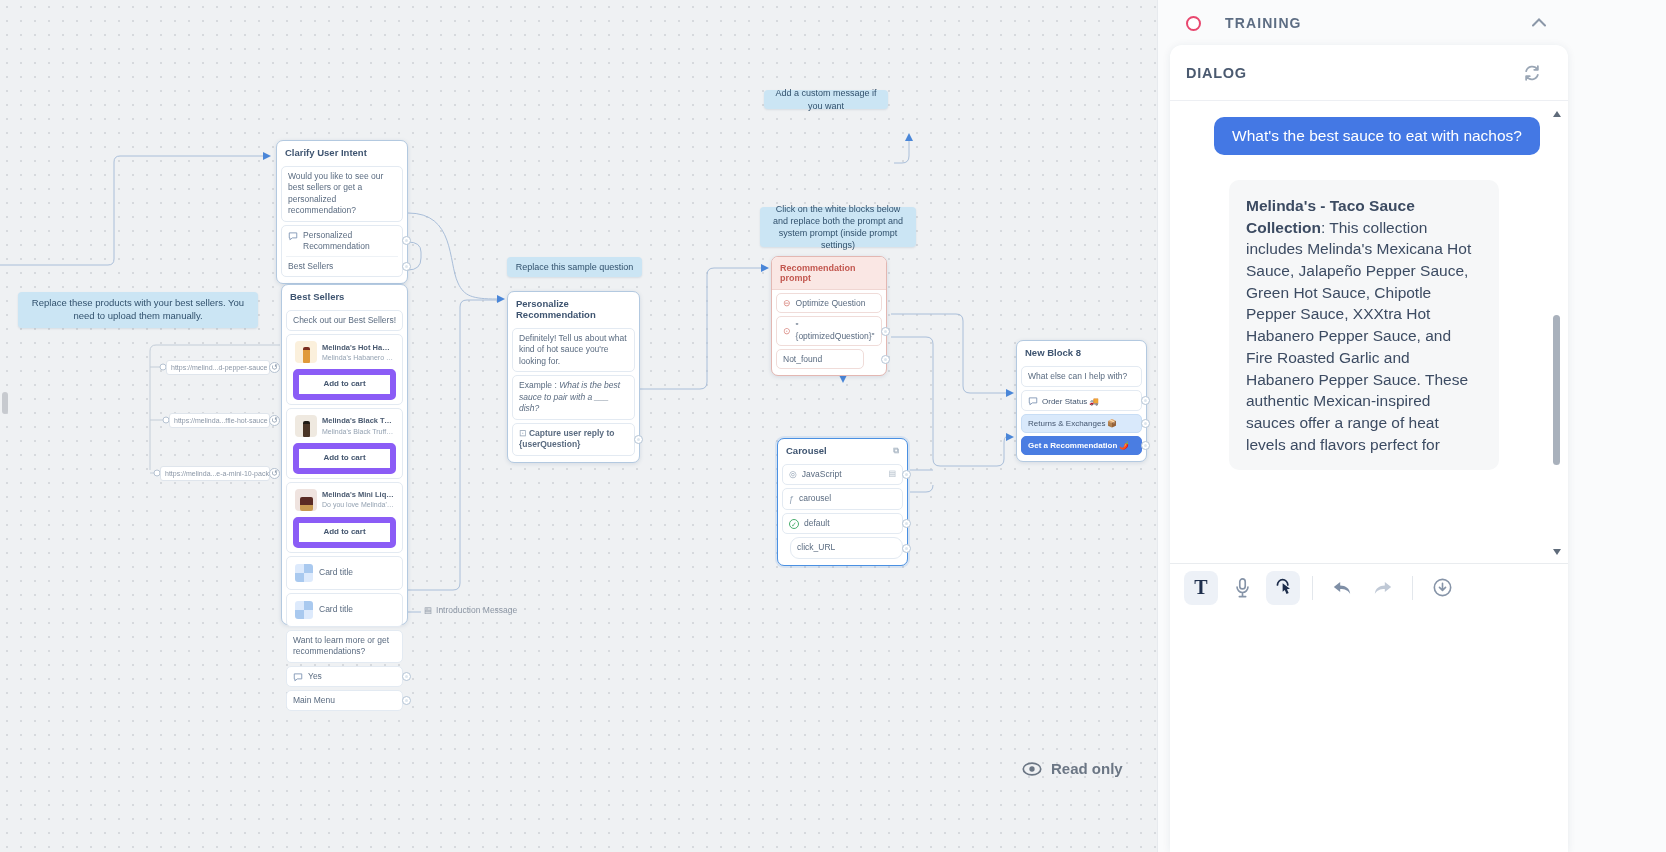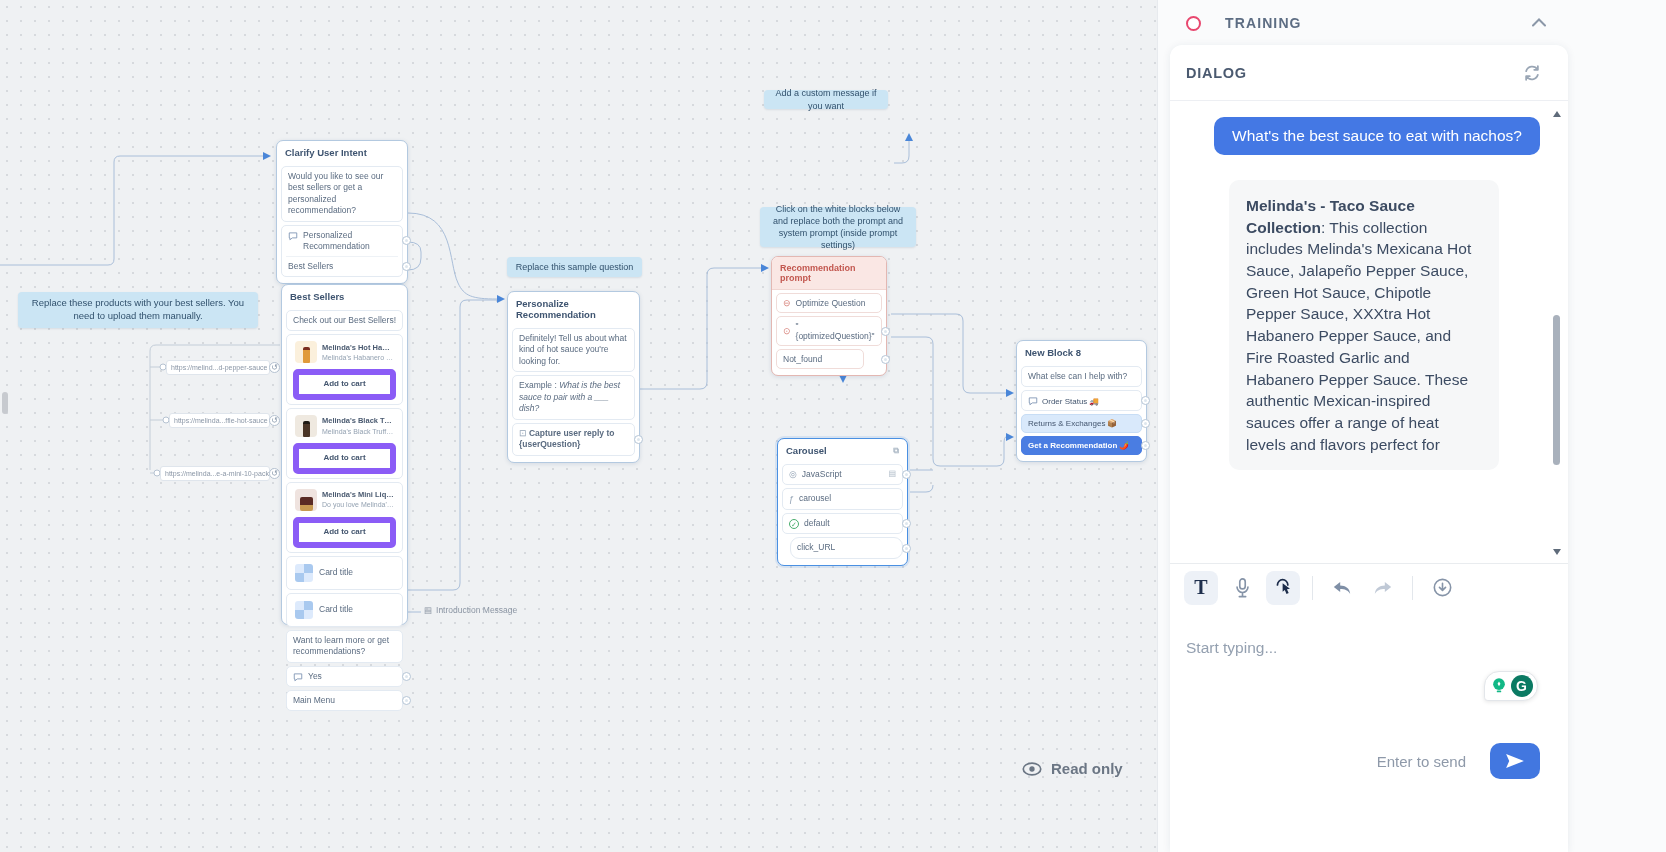--- a/index.html
+++ b/index.html
@@ -438,37 +438,16 @@
         </div>
         <div class="tb-sep"></div>
         <div class="tb-btn">
           <svg width="19" height="19" viewBox="0 0 20 20">
             <circle cx="10" cy="10" r="8.6" fill="none" stroke="#8694a8" stroke-width="1.7"></circle>
             <path d="M10 5.5 v7 M6.8 9.8 L10 13 l3.2-3.2" fill="none" stroke="#8694a8" stroke-width="1.7" stroke-linecap="round" stroke-linejoin="round"></path>
           </svg>
         </div>
       </div>
 
-      <div class="input-zone">
-        <div class="input-ph">Start typing...</div>
-
-        <div class="grammarly">
-          <svg width="18" height="18" viewBox="0 0 20 20">
-            <circle cx="10" cy="8" r="6.5" fill="#12b886"></circle>
-            <path d="M10 5 l1.6 2.6 L10 10.2 L8.4 7.6 z" fill="#fff"></path>
-            <rect x="7.5" y="15" width="5" height="2" rx="1" fill="#12b886"></rect>
-          </svg>
-          <span class="g-logo">G</span>
-        </div>
-
-        <div class="send-row">
-          <span class="send-hint">Enter to send</span>
-          <button class="send-btn">
-            <svg width="20" height="16" viewBox="0 0 22 18">
-              <path d="M1 1 L21 9 L1 17 L4.5 9 z" fill="#fff"></path>
-            </svg>
-          </button>
-        </div>
-      </div>
 
     </div>
   </div>
 </div>
 
 </body></html>

